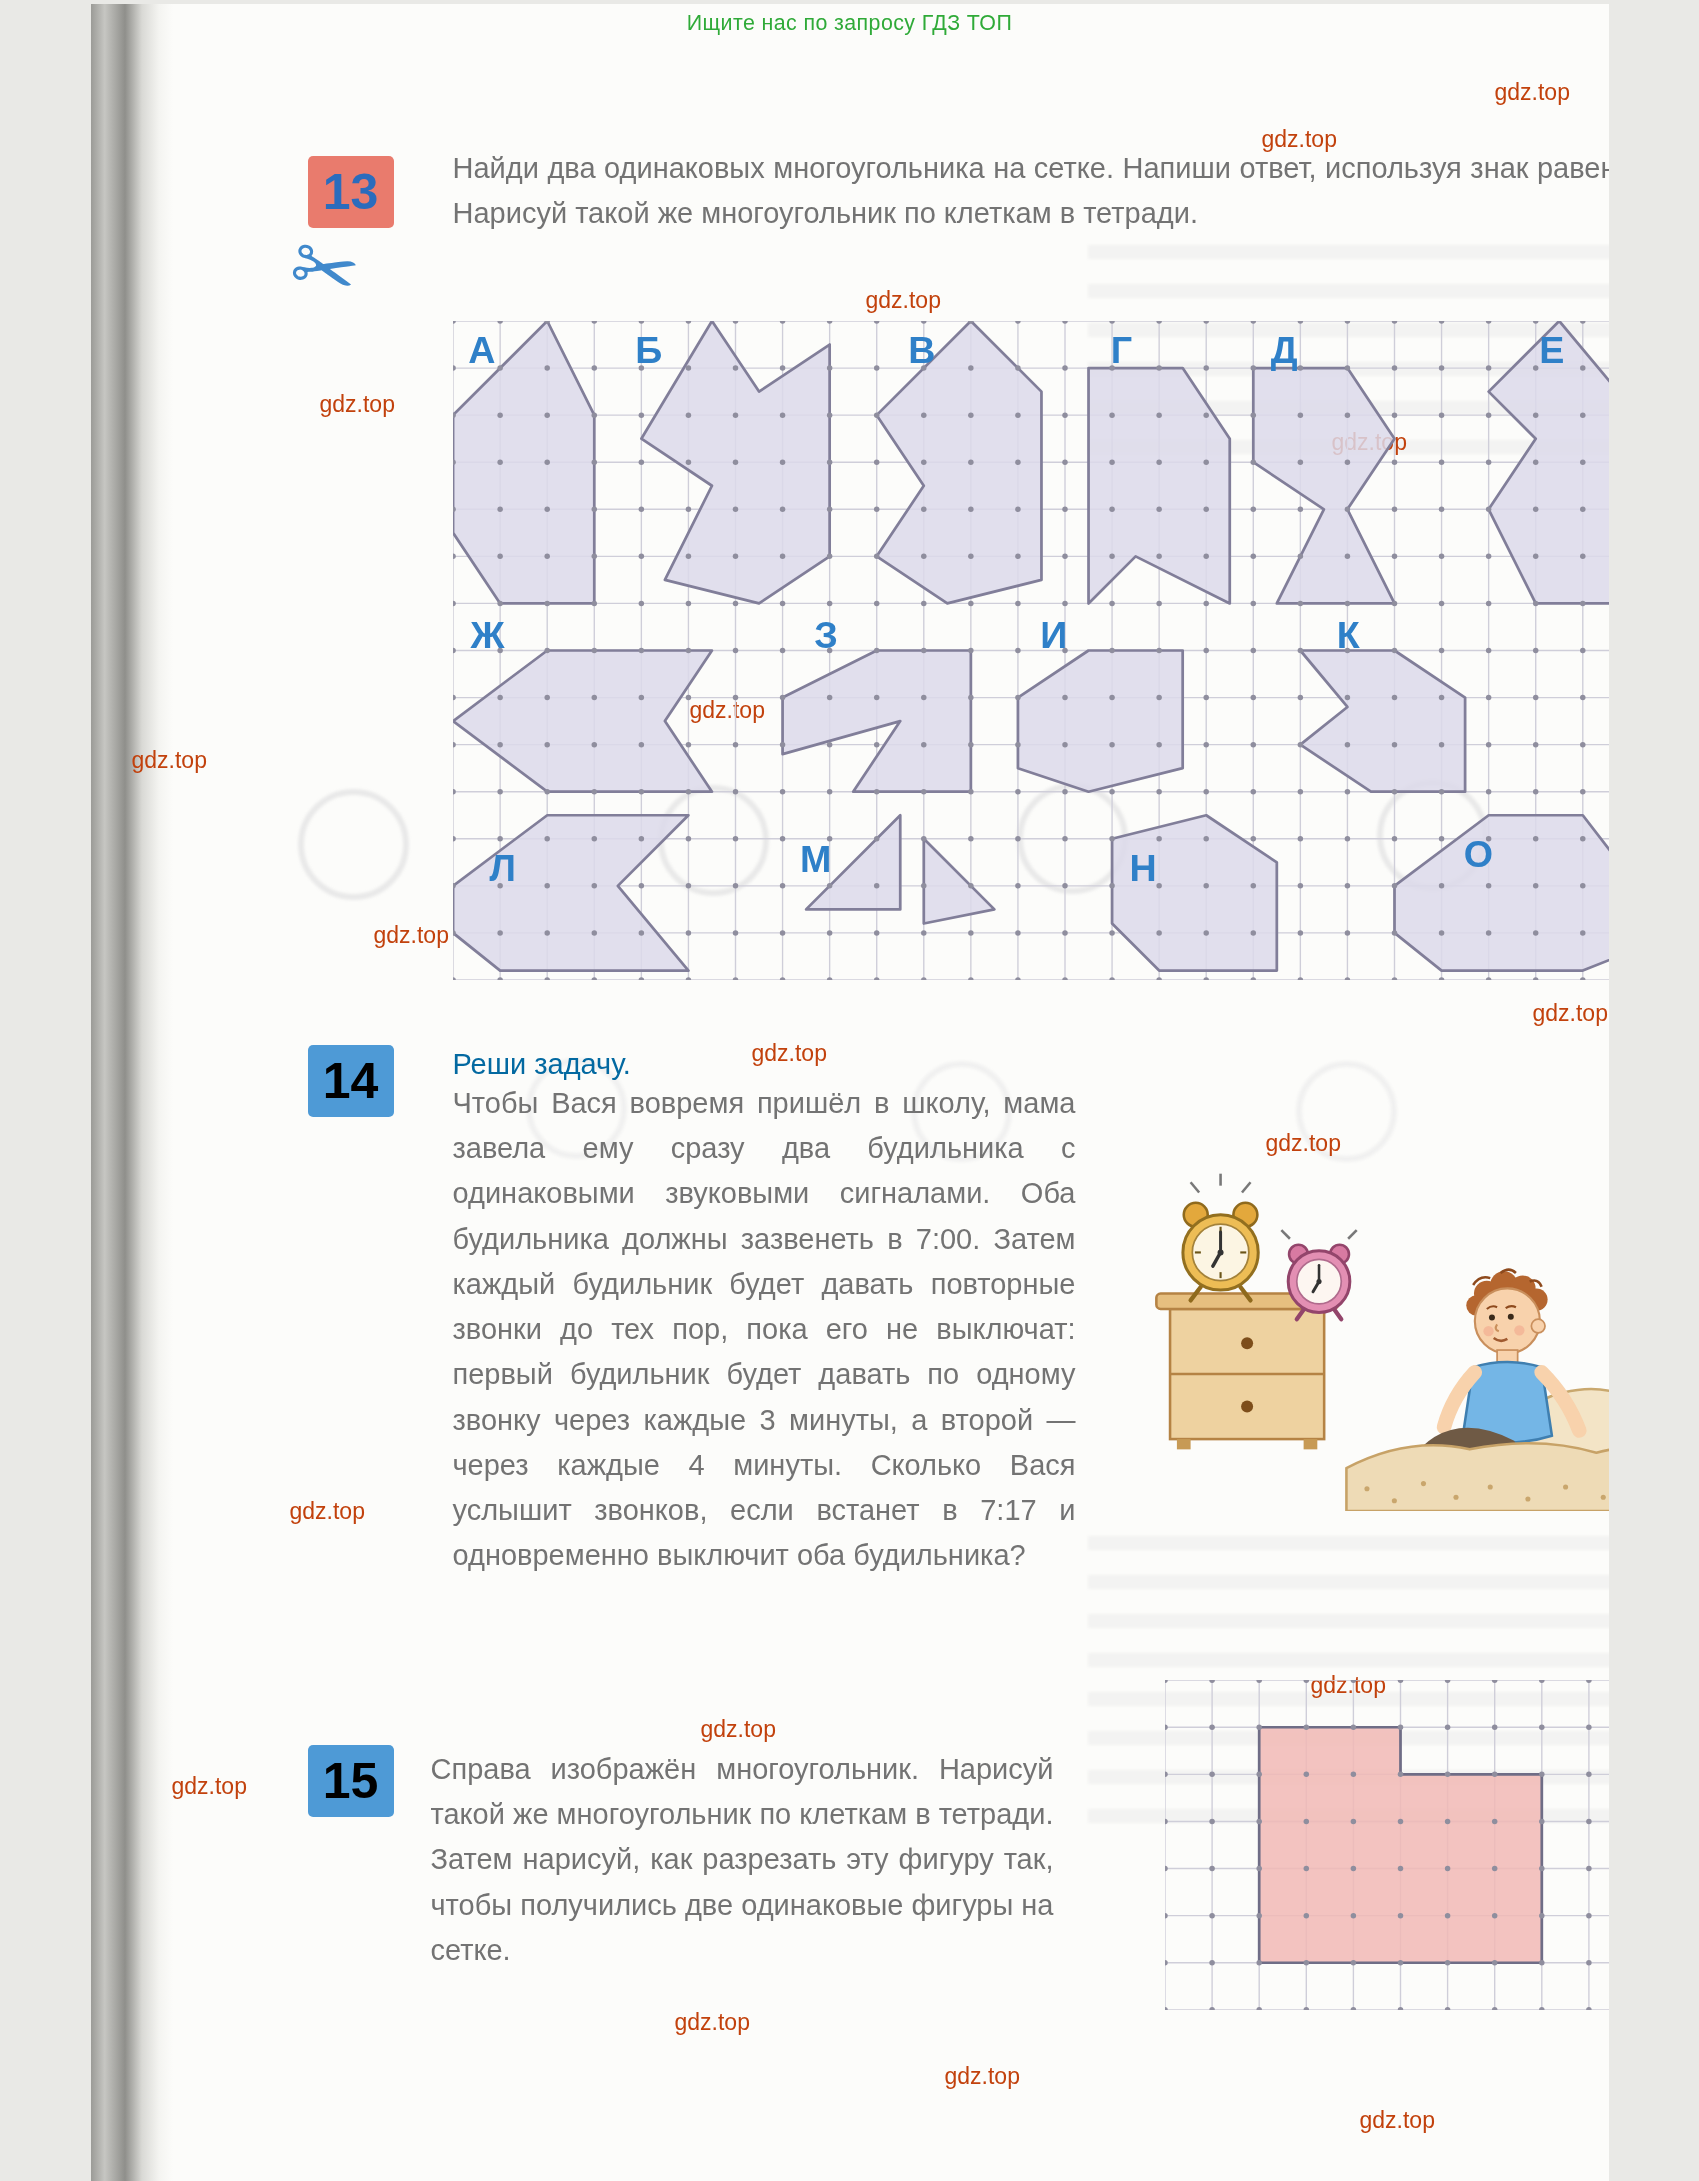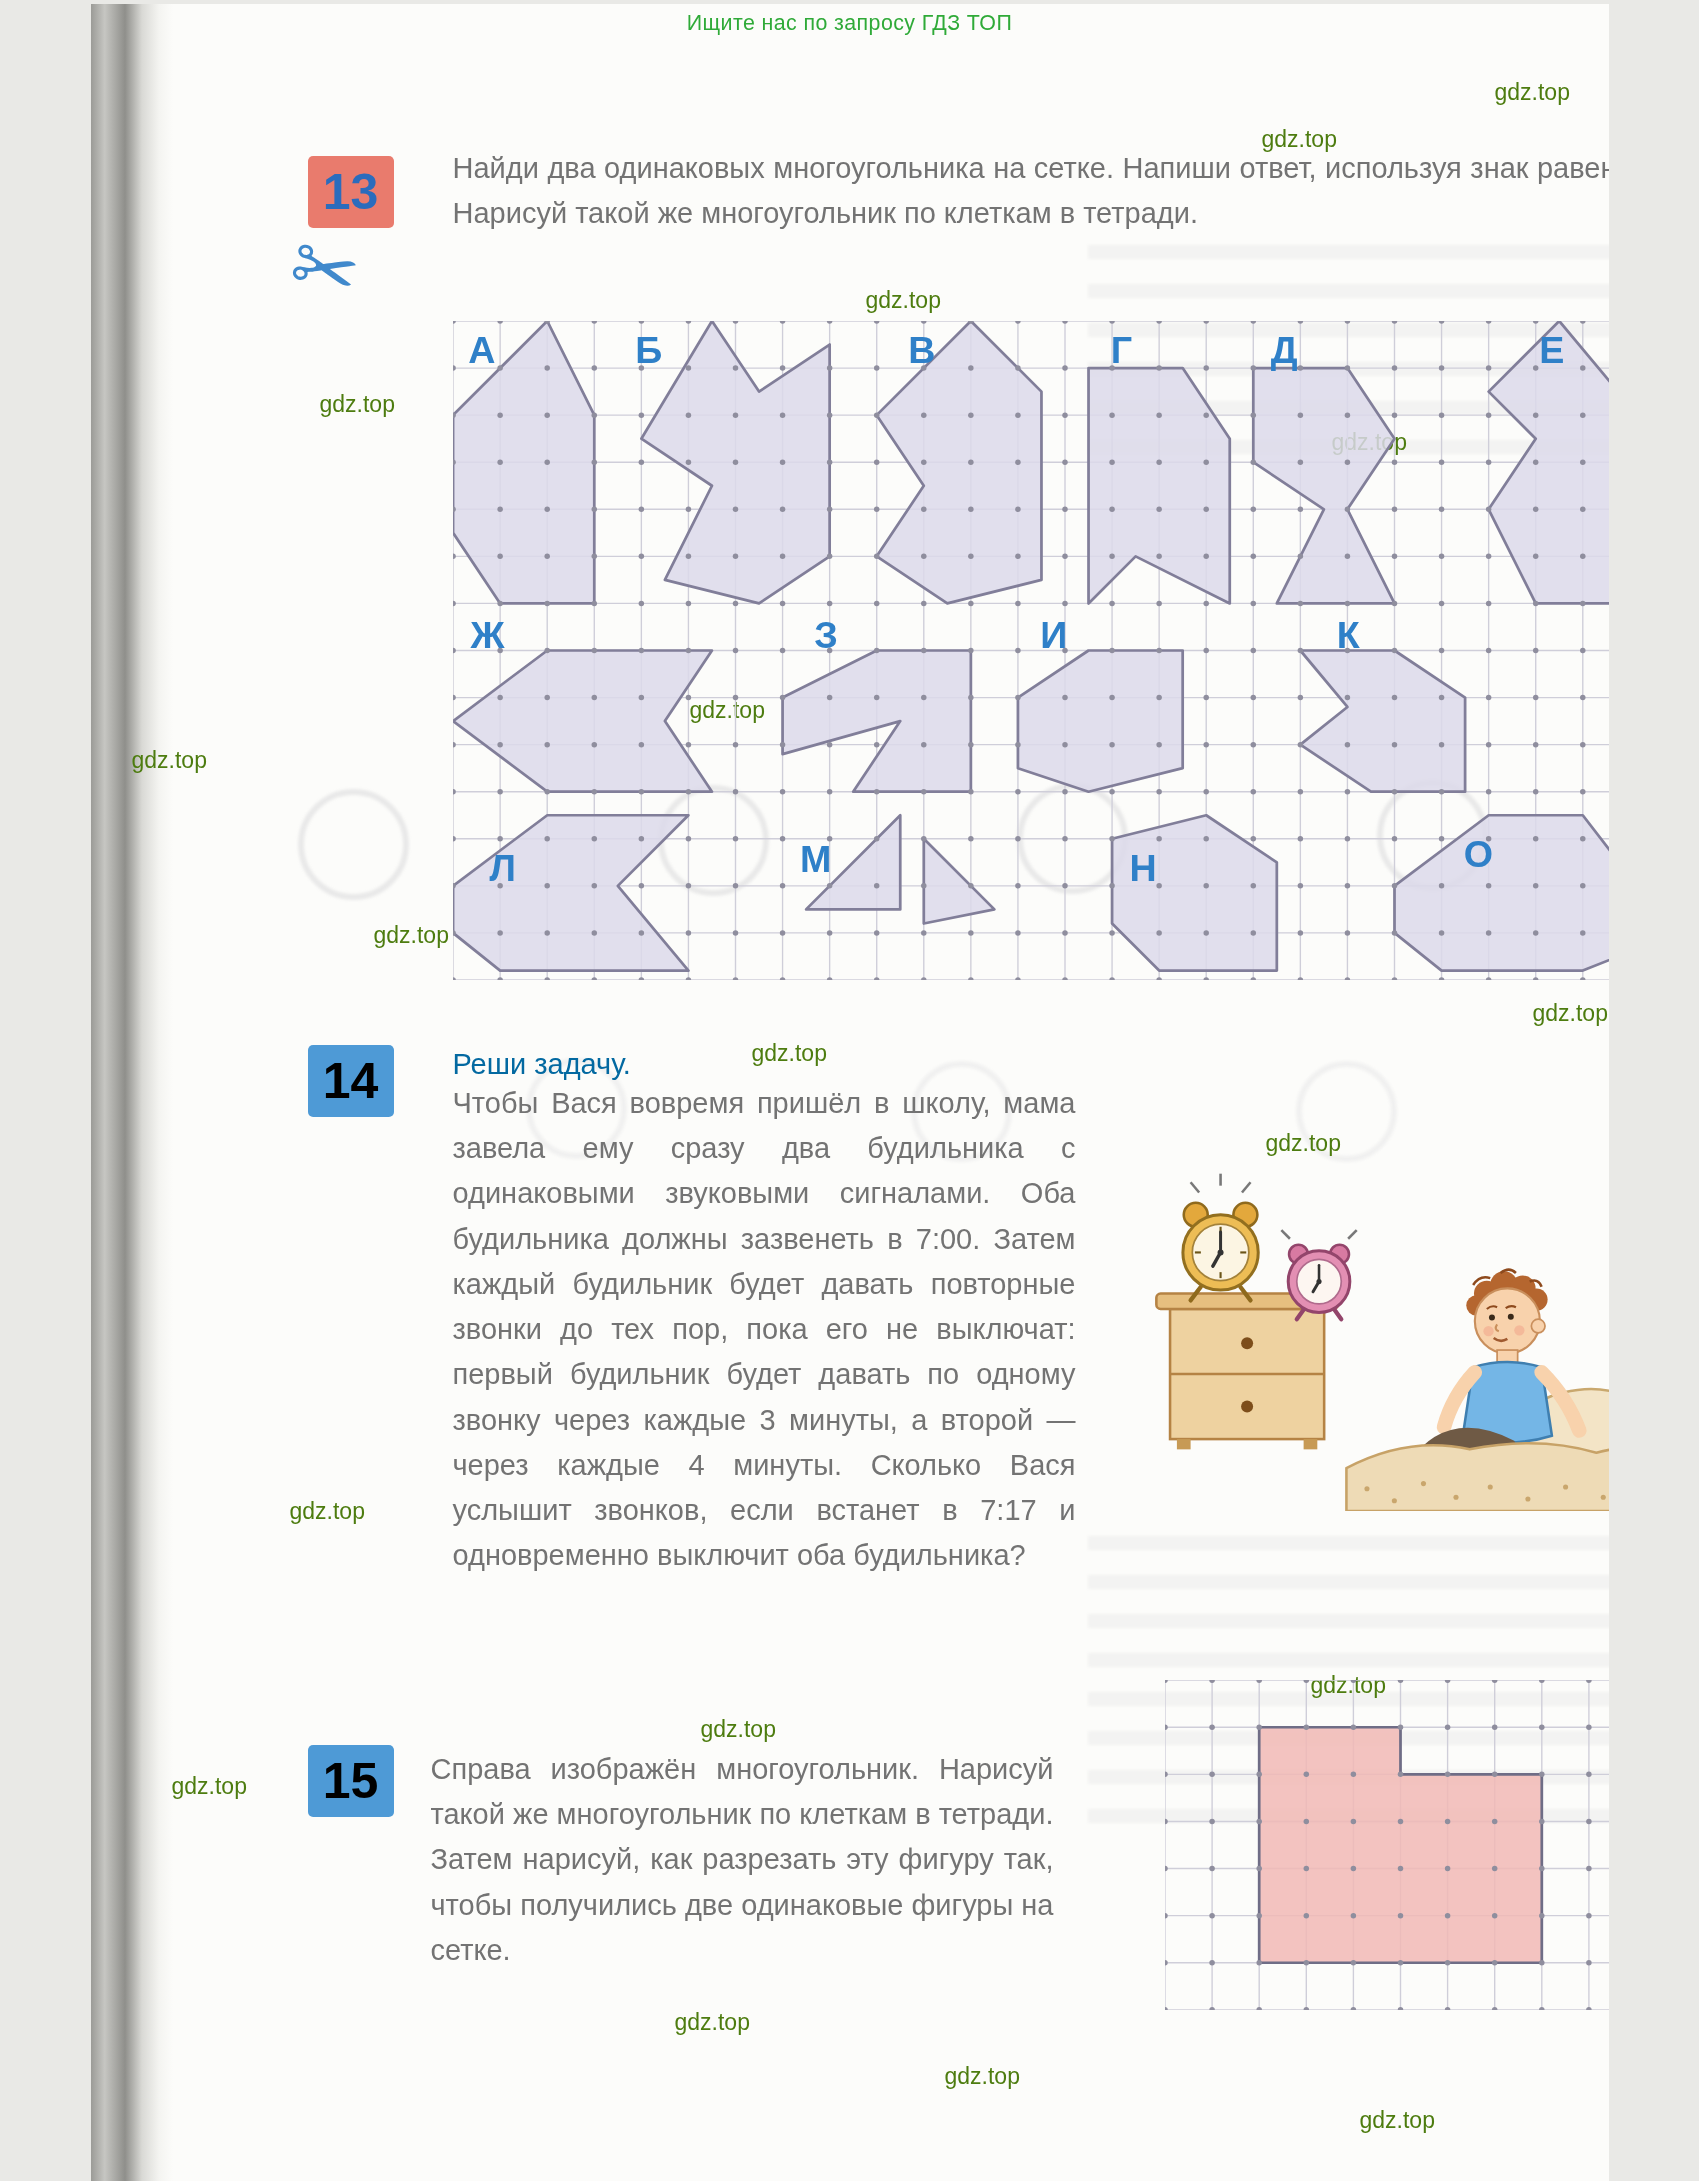--- a/index.html
+++ b/index.html
@@ -13,21 +13,21 @@
     background:linear-gradient(to right,#9b9b97 0px,#c6c6c2 13.7px,#8f8f8b 34px,#d9d9d5 51px,#f4f4f1 68px,#fcfcfa 82px);
   }
   .header-text {
     position:absolute; top:6.8px; left:0; right:0; text-align:center;
     color:#2faa38; font-size:21.4px; letter-spacing:0.4px;
   }
   .footer-text {
     position:absolute; top:2147px; left:0; right:0; text-align:center;
     color:#8d3fd1; font-size:21.4px;
   }
-  .wm { position:absolute; color:#4d7c0f; font-size:23px; white-space:nowrap; }
+  .wm { position:absolute; color:#c2410c; font-size:23px; white-space:nowrap; }
   .badge {
     position:absolute; width:86px; height:72px; border-radius:5.1px;
     display:flex; align-items:center; justify-content:center;
     font-size:50px; font-weight:bold;
   }
   .badge-13 { background:#e97b6d; color:#2b6cbd; }
   .badge-blue { background:#4e9ad6; color:#000000; }
   .task-text {
     position:absolute; font-size:29px; line-height:1.56;
     text-align:justify; color:#737373;

